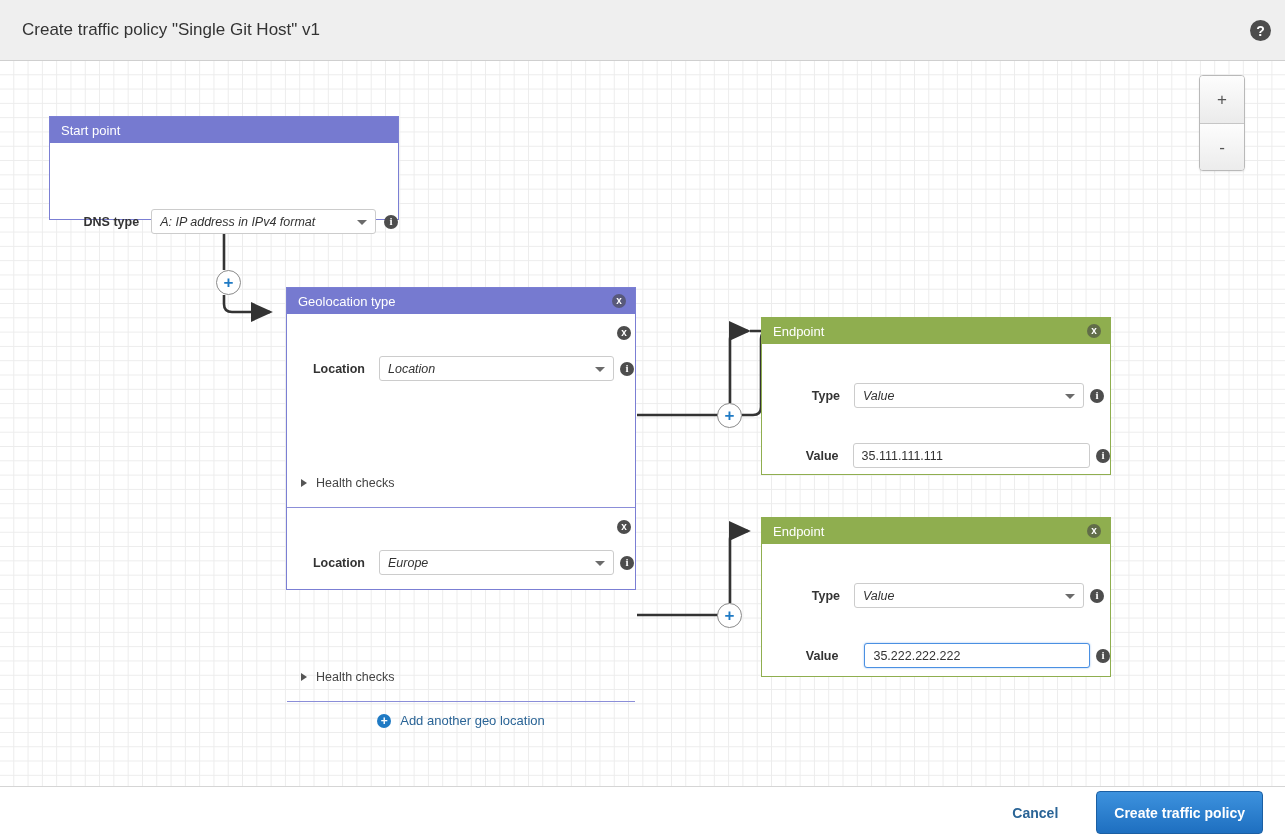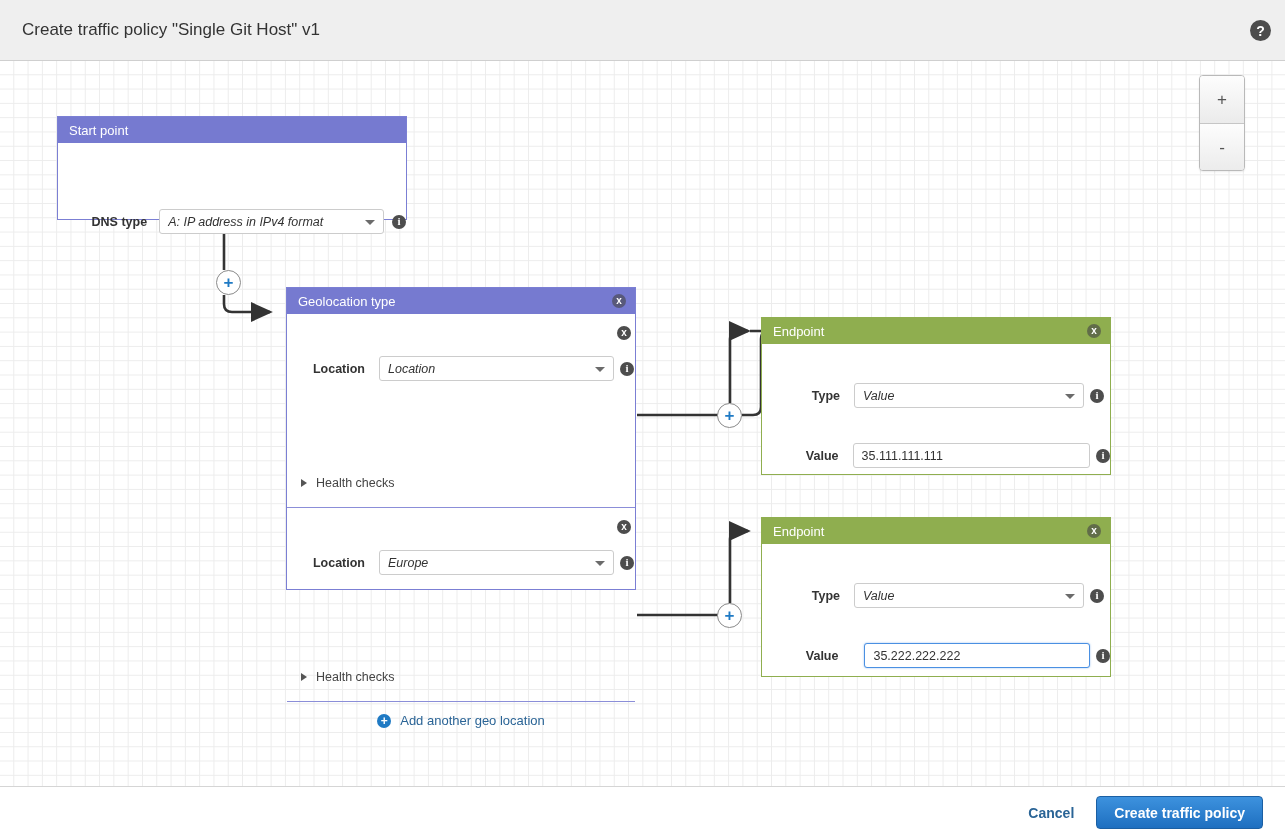--- a/index.html
+++ b/index.html
@@ -159,27 +159,28 @@
     cursor: pointer; z-index: 5;
   }
 
   
   #footer {
     position: absolute; left: 0; top: 786px;
     width: 1285px; height: 52px;
     background: #fff; border-top: 1px solid #d5d5d5;
     display: flex; align-items: center; justify-content: flex-end;
     padding-right: 22px;
+    gap: 16px;
   }
   #cancel-link {
     font-size: 14px; font-weight: bold; color: #2a6496;
     cursor: pointer; margin-right: 22px;
   }
   #create-btn {
-    height: 33px; padding: 0 17px;
+    height: 43px; padding: 0 17px;
     font-family: "Liberation Sans", sans-serif;
     font-size: 14px; font-weight: bold; color: #fff;
     background: linear-gradient(#3d92de, #1e6fc0);
     border: 1px solid #1b5fa3; border-radius: 4px;
     cursor: pointer;
   }
 </style>
 </head>
 <body>
 
@@ -204,21 +205,21 @@
     <path d="M637,354 L718,354" stroke="#333" stroke-width="2.6" fill="none"></path>
 
     <path d="M742,354 L753,354 Q761,354 761,346 L761,278 Q761,270 769,270 L750,270" stroke="#333" stroke-width="2.6" fill="none"></path>
     <path d="M730,342 L730,278 Q730,270 738,270 L748,270" stroke="#333" stroke-width="2.6" fill="none" marker-end="url(#arw)"></path>
 
     <path d="M637,554 L718,554" stroke="#333" stroke-width="2.6" fill="none"></path>
 
     <path d="M730,542 L730,478 Q730,470 738,470 L748,470" stroke="#333" stroke-width="2.6" fill="none" marker-end="url(#arw)"></path>
   </svg>
 
-  <div class="node node-purple" style="left:57px; top:55px; width:350px; height:104px;">
+  <div class="node node-purple" style="left:49px; top:55px; width:350px; height:104px;">
     <div class="node-hdr hdr-purple">
       <span>Start point</span>
     </div>
     <div class="node-body" style="height:76px;">
       <div class="row" style="position:absolute; left:0; top:46px; width:100%;margin-top:20px;">
         <div class="lbl" style="width:90px;">DNS type</div>
         <div class="select" style="margin-left:12px; width:227px;">
           <span>A: IP address in IPv4 format</span>
           <span class="caret"></span>
         </div>

